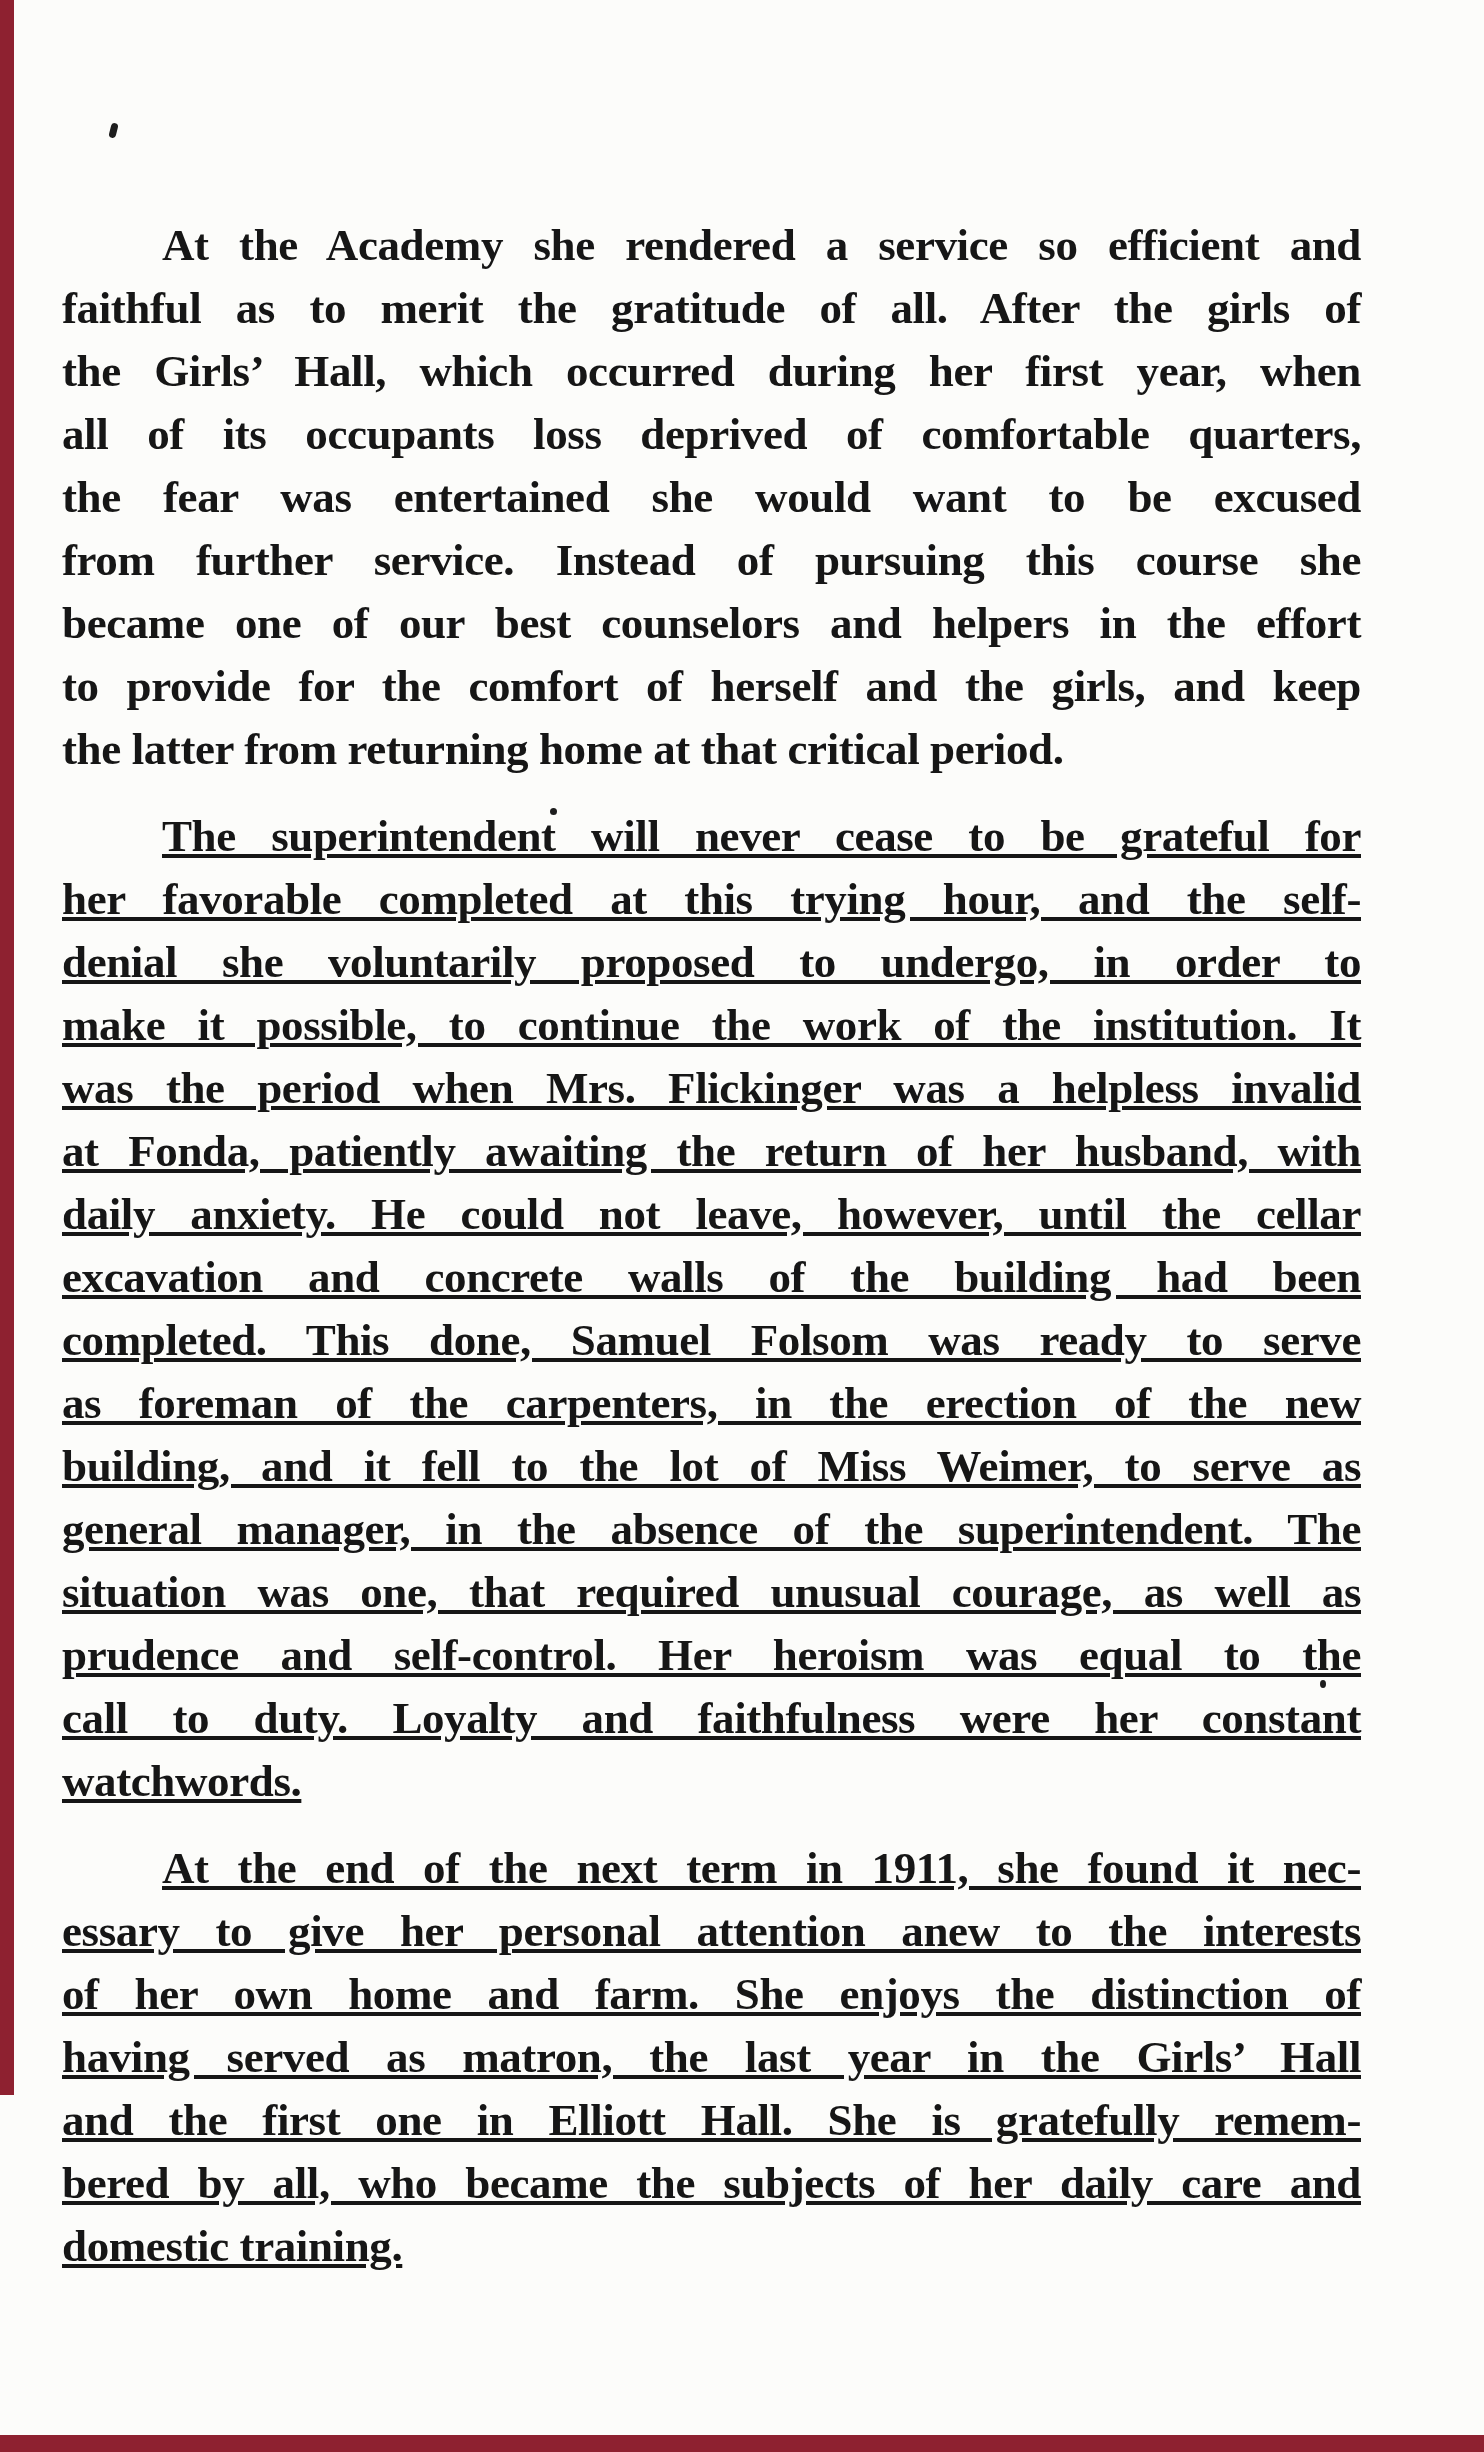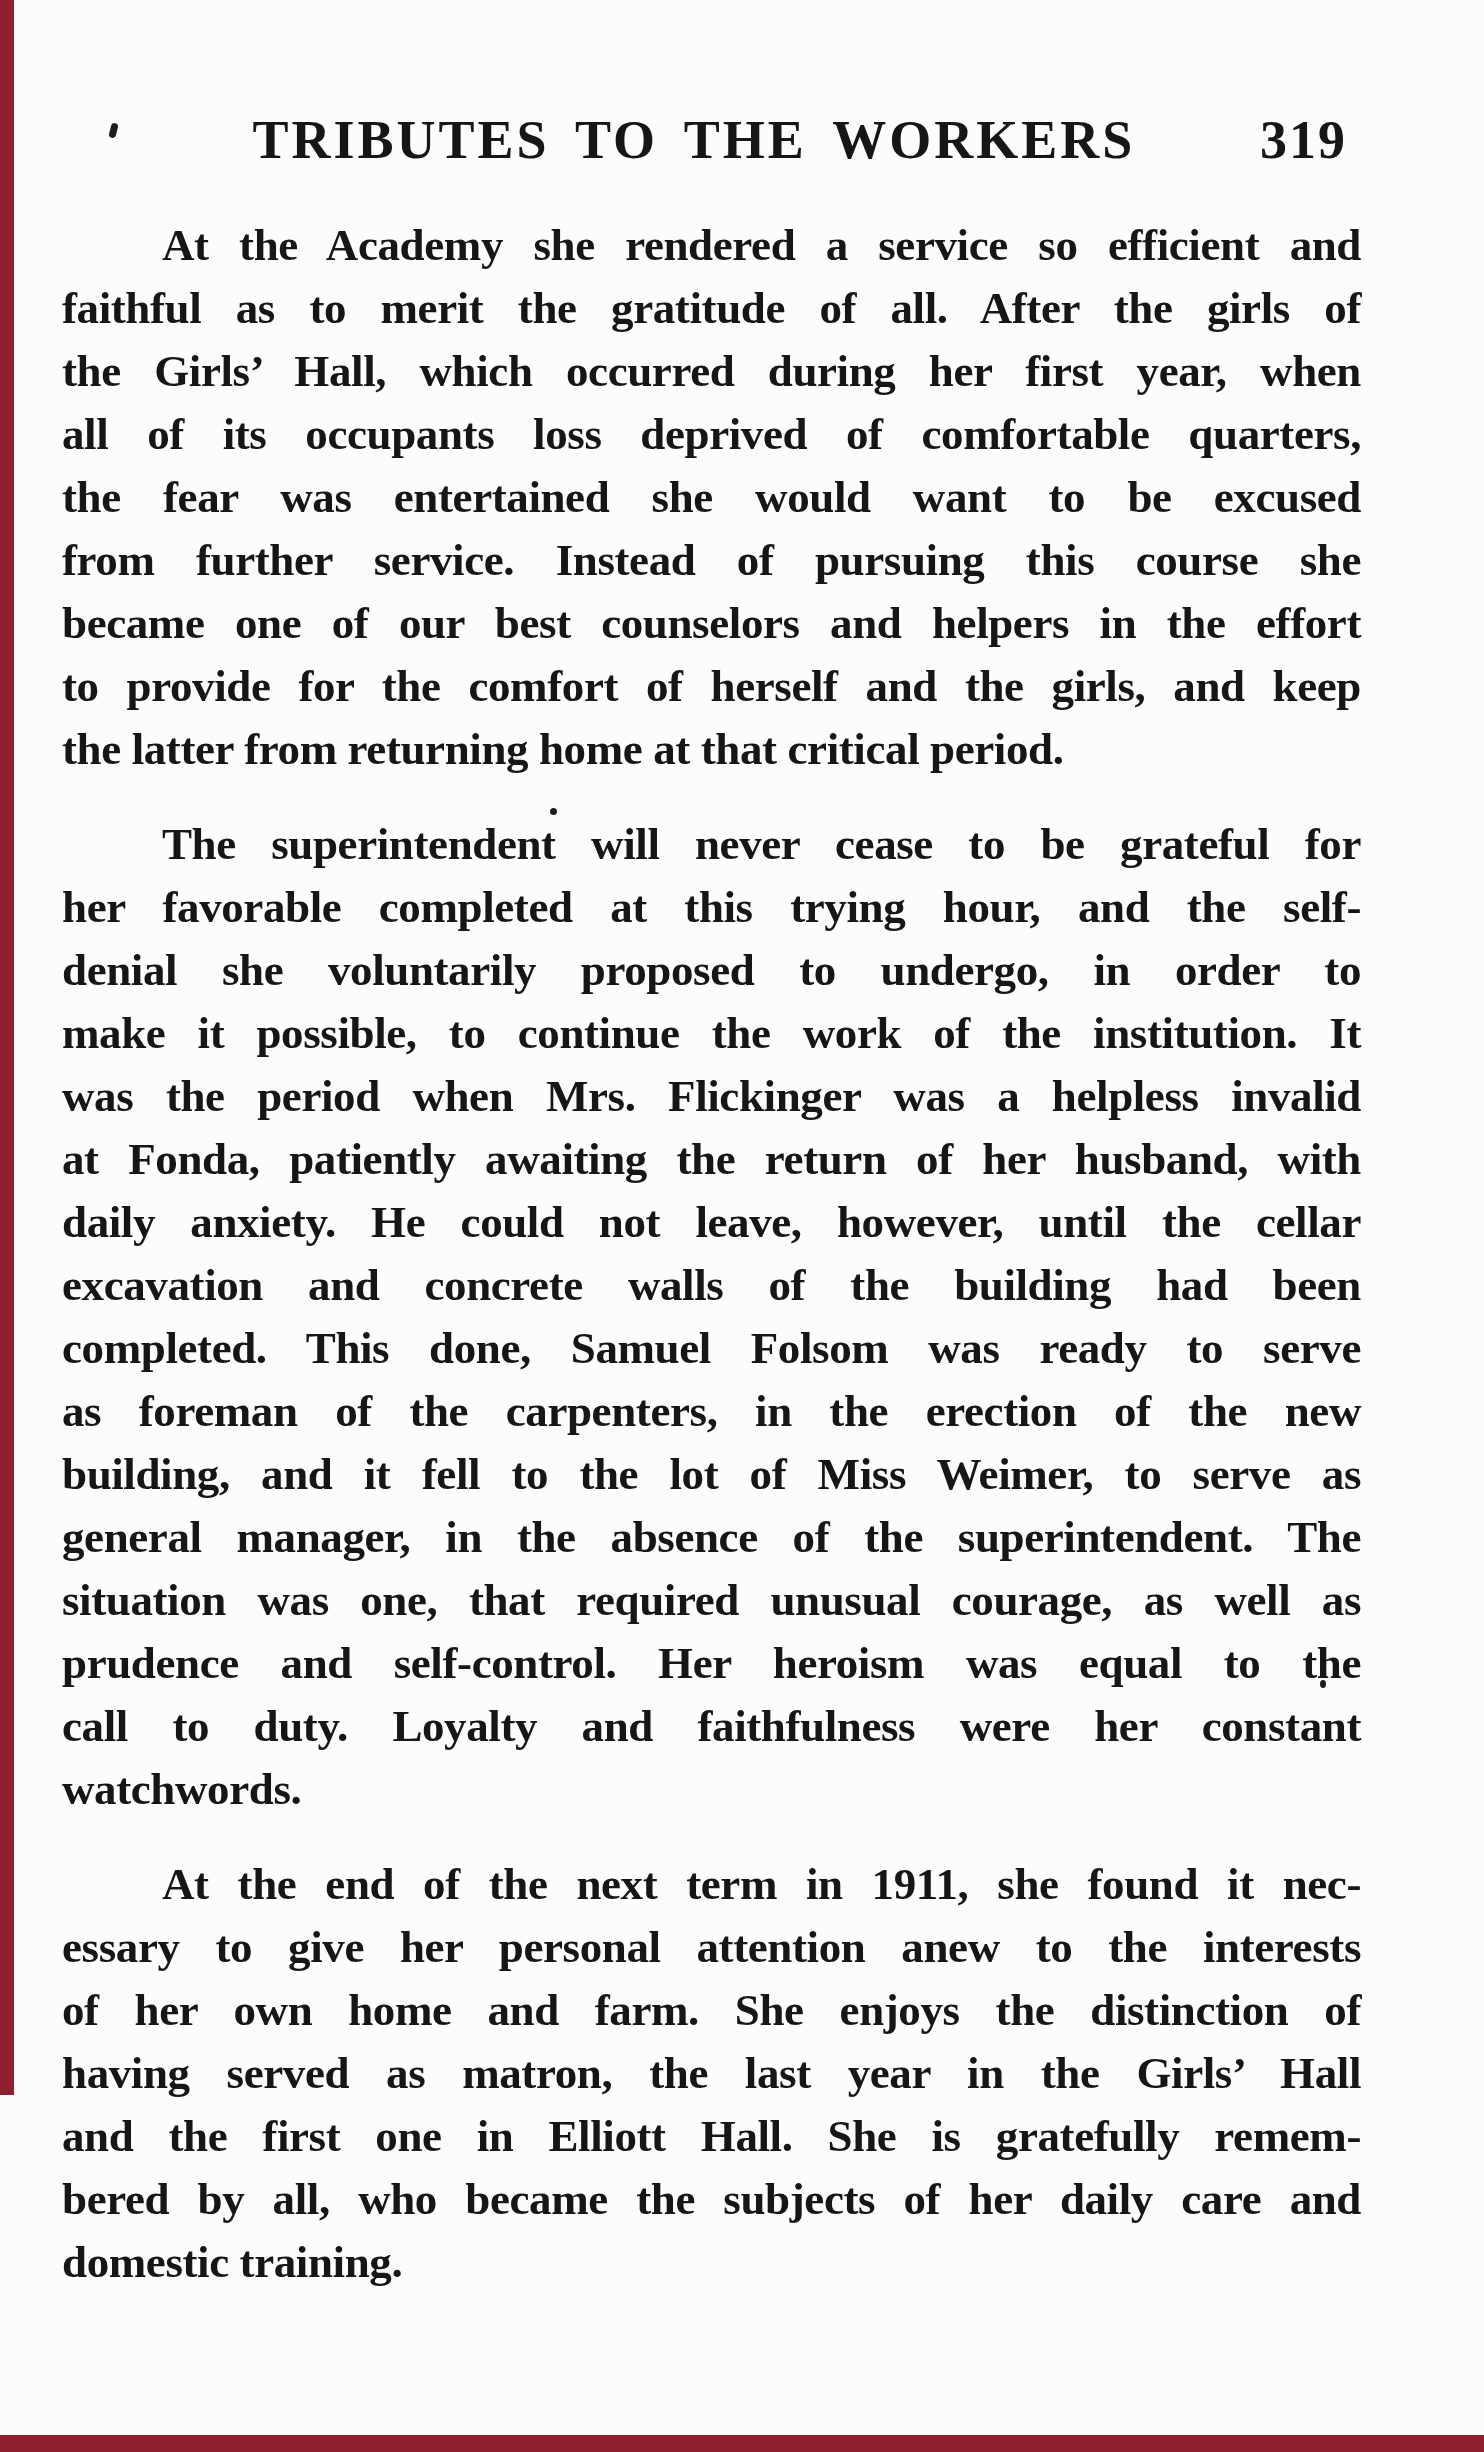--- a/index.html
+++ b/index.html
@@ -39,21 +39,21 @@
     font-family:"Liberation Serif",serif;font-weight:700;
     font-size:54px;line-height:62px;letter-spacing:2px;
   }
   
   .text-column{
     position:absolute;left:62px;top:214px;width:1299px;
     font-family:"Liberation Serif",serif;font-weight:700;
     font-size:45px;line-height:63px;letter-spacing:-0.4px;
     color:var(--ink);
   }
-  .paragraph + .paragraph{margin-top:32px;}
+  .paragraph + .paragraph{margin-top:24px;text-decoration:underline;}
   .line{
     text-align:justify;
     text-align-last:justify;
     white-space:normal;
   }
   .line.indent{padding-left:100px;}
   .line.last{text-align-last:left;}
   
   .speck{position:absolute;background:#1d1d1d;}
   .speck-header{left:110px;top:123px;width:7px;height:15px;border-radius:4px;transform:rotate(14deg);}
@@ -65,24 +65,20 @@
 
 <div class="page">
 
   <div class="rule-left"></div>
   <div class="rule-bottom"></div>
 
   <div class="speck speck-header"></div>
   <div class="speck speck-mid"></div>
   <div class="speck speck-low"></div>
 
-  <div class="running-header">
-    <div class="header-title">TRIBUTES TO THE WORKERS</div>
-    <div class="page-number">319</div>
-  </div>
 
   <div class="text-column" id="text-column">
       <div class="paragraph">
         <div class="line indent">At the Academy she rendered a service so efficient and</div>
         <div class="line">faithful as to merit the gratitude of all. After the girls of</div>
         <div class="line">the Girls’ Hall, which occurred during her first year, when</div>
         <div class="line">all of its occupants loss deprived of comfortable quarters,</div>
         <div class="line">the fear was entertained she would want to be excused</div>
         <div class="line">from further service. Instead of pursuing this course she</div>
         <div class="line">became one of our best counselors and helpers in the effort</div>

